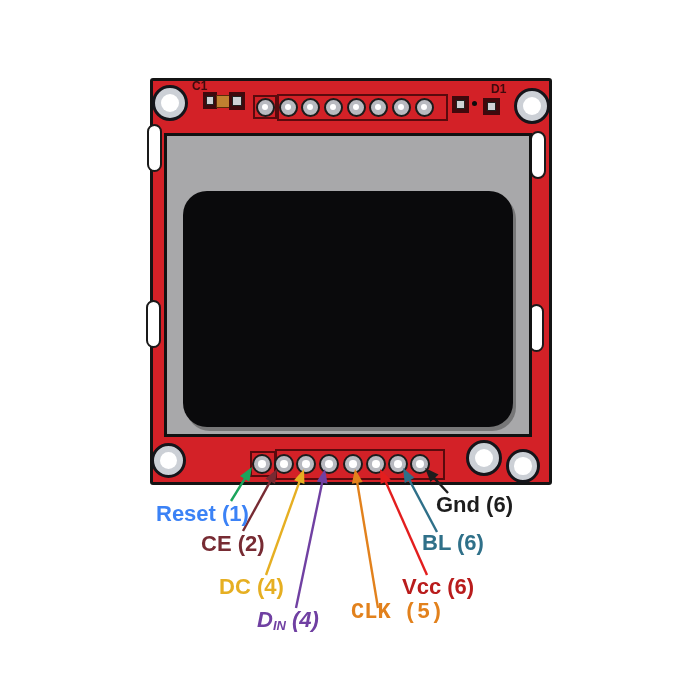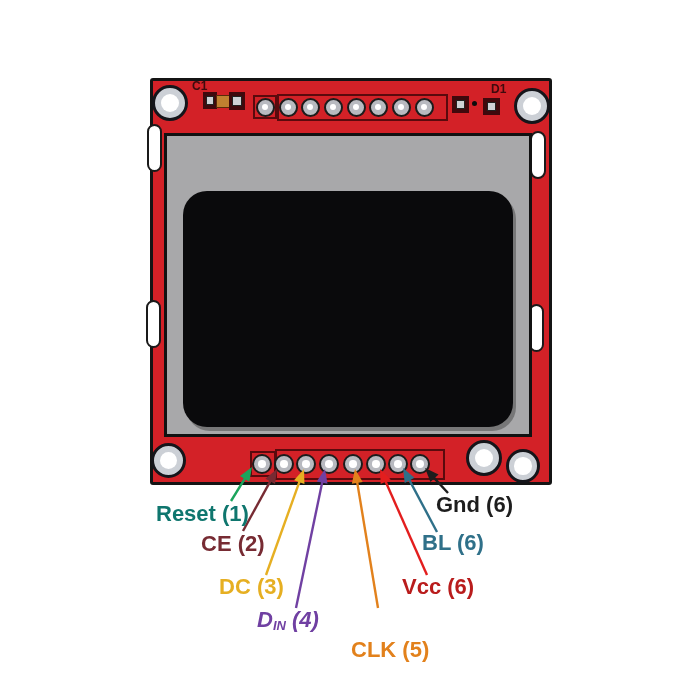--- a/index.html
+++ b/index.html
@@ -187,22 +187,22 @@
       <g>
         <line x1="437" y1="532" x2="408.1607074855793" y2="477.71427291403154" stroke="#2f7089" stroke-width="2.4"></line>
         <polygon points="403,468 414.4253096204803,477.78326632961415 404.71103670644874,482.9439738151934" fill="#2f7089"></polygon>
       </g>
       <g>
         <line x1="448" y1="493" x2="432.4476218390297" y2="476.09524112938016" stroke="#1d1d1d" stroke-width="2.4"></line>
         <polygon points="425,468 438.52641199618245,474.5792232451508 430.4311708668023,482.0268450841805" fill="#1d1d1d"></polygon>
       </g>
     </svg>
 
-  <div class="pin-label" style="left: 156px; top: 501px; color: #0f766e;">Reset (1)</div>
+  <div class="pin-label" style="left: 156px; top: 501px; color: #3b82f6;">Reset (1)</div>
   <div class="pin-label" style="left: 201px; top: 531px; color: rgb(119, 43, 51);">CE (2)</div>
-  <div class="pin-label" style="left: 219px; top: 574px; color: rgb(230, 175, 34);">DC (3)</div>
+  <div class="pin-label" style="left: 219px; top: 574px; color: rgb(230, 175, 34);">DC (4)</div>
   <div class="pin-label" style="left: 257px; top: 607px; color: rgb(112, 64, 162); font-style: italic;"><span>D</span><span class="sub">IN</span><span> (4)</span></div>
-  <div class="pin-label" style="left: 351px; top: 637px; color: rgb(226, 129, 28);">CLK (5)</div>
+  <div class="pin-label" style="left: 351px; top: 600px; color: rgb(226, 129, 28); font-family: Liberation Mono, monospace;">CLK (5)</div>
   <div class="pin-label" style="left: 402px; top: 574px; color: #b91c1c;">Vcc (6)</div>
   <div class="pin-label" style="left: 422px; top: 530px; color: rgb(47, 112, 137);">BL (6)</div>
   <div class="pin-label" style="left: 436px; top: 492px; color: rgb(29, 29, 29);">Gnd (6)</div>
 
 </div>
 
 </body></html>

